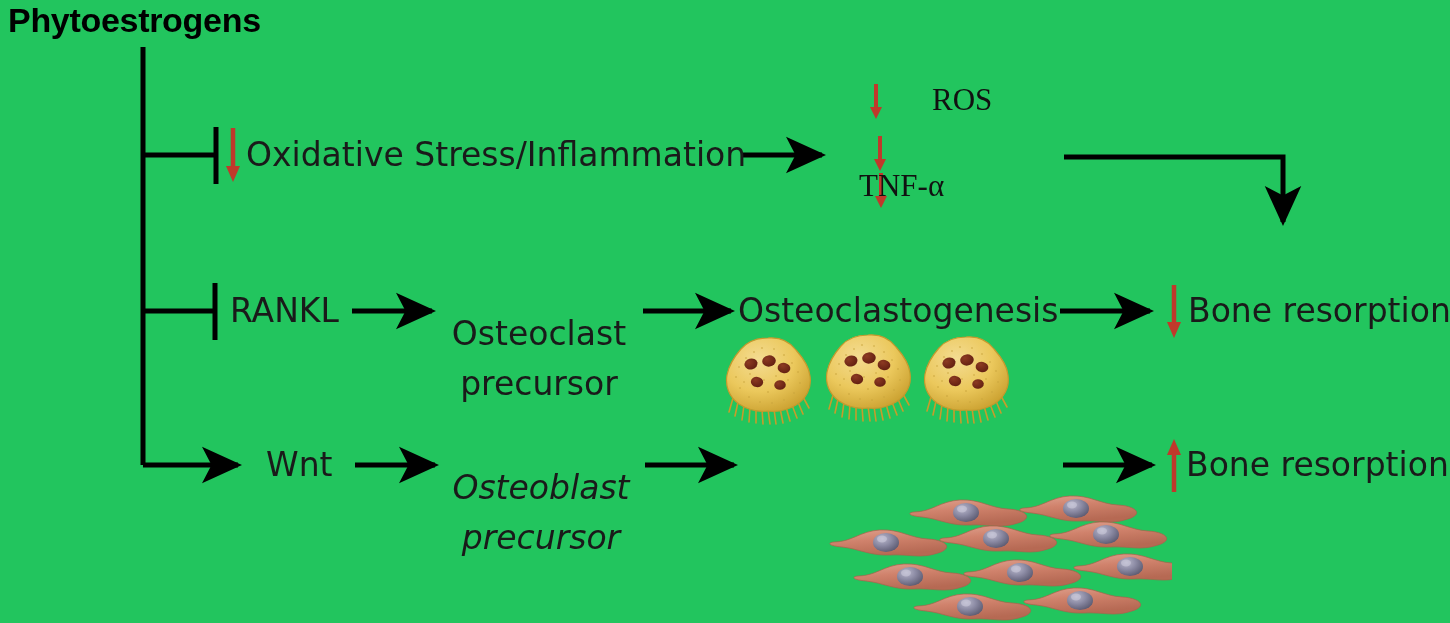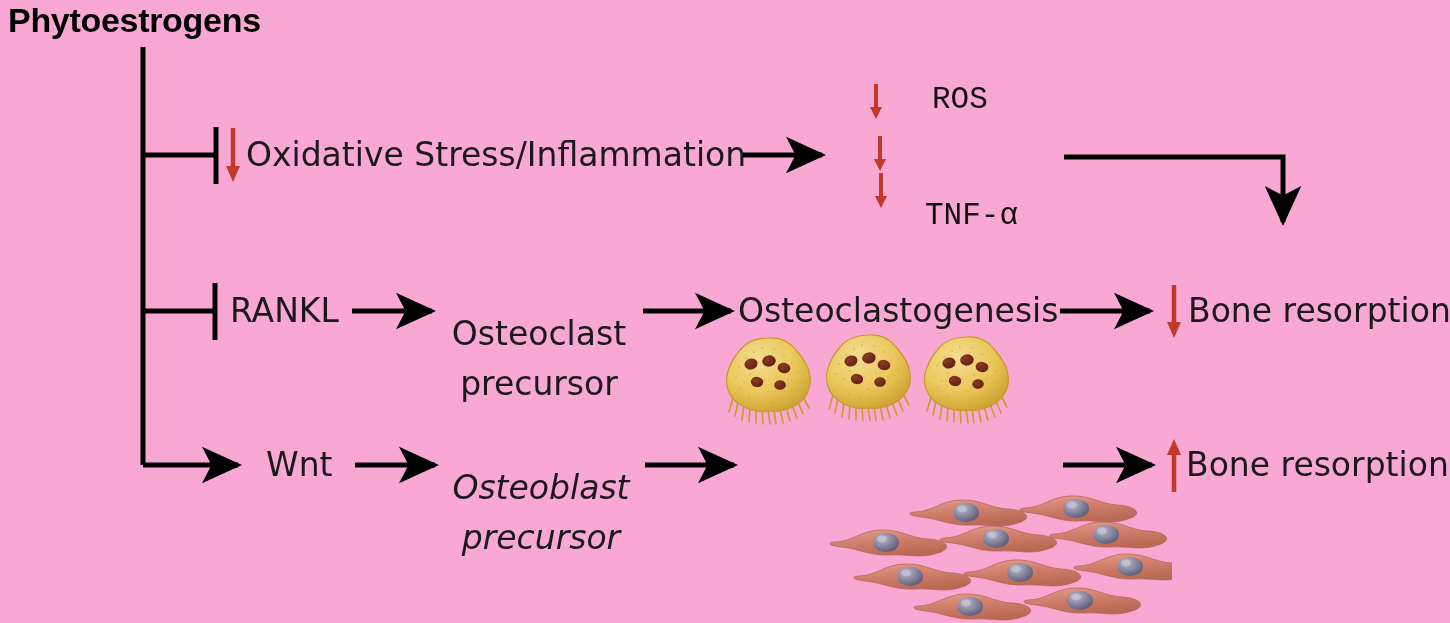--- a/index.html
+++ b/index.html
@@ -9,21 +9,21 @@
     background: #ffffff;
   }
   body {
     font-family: "Liberation Sans", sans-serif;
     color: #000000;
   }
   #canvas {
     position: relative;
     width: 1450px;
     height: 623px;
-    background: #f9a8d4;
+    background: #22c55e;
     overflow: hidden;
   }
   
   #title {
     position: absolute;
     left: 8px; top: 0px;
     font-size: 34px;
     font-weight: bold;
     letter-spacing: -0.3px;
     line-height: 40px;
@@ -34,21 +34,21 @@
     position: absolute;
     font-family: "DejaVu Sans", sans-serif;
     font-size: 33px;
     line-height: 46px;
     white-space: nowrap;
     color: #1a1a1a;
   }
   .node.two-line { line-height: 50px; text-align: center; margin-top: 37px; }
   .cyto {
     position: absolute;
-    font-family: Liberation Mono, monospace;
+    font-family: Liberation Serif, serif;
     font-size: 31px;
     line-height: 34px;
     white-space: nowrap;
     color: #111111;
   }
   
   #wires {
     position: absolute;
     left: 0; top: 0;
     width: 1450px; height: 623px;
@@ -163,21 +163,21 @@
       <path d="M4,24 L10,36 L16,24 Z" fill="#C0392B"></path>
     </svg>
   </div>
 
   <div class="reg" style="left:871px; top:172px;">
     <svg width="20" height="38" viewBox="0 0 20 38">
       <path d="M10,1 L10,27" stroke="#C0392B" stroke-width="4" fill="none"></path>
       <path d="M4,24 L10,36 L16,24 Z" fill="#C0392B"></path>
     </svg>
   </div>
-  <div class="cyto" style="left:925px; top:169px;margin-top:30px;">TNF-α</div>
+  <div class="cyto" style="left:859px; top:169px;">TNF-α</div>
 
   <div class="node" style="left:230px; top:288px;">RANKL</div>
 
   <div class="node two-line" style="left:450px; top:272px; width:178px;">
     <div>Osteoclast</div>
     <div>precursor</div>
   </div>
 
   <div class="node" style="left:738px; top:288px;">Osteoclastogenesis</div>
 

